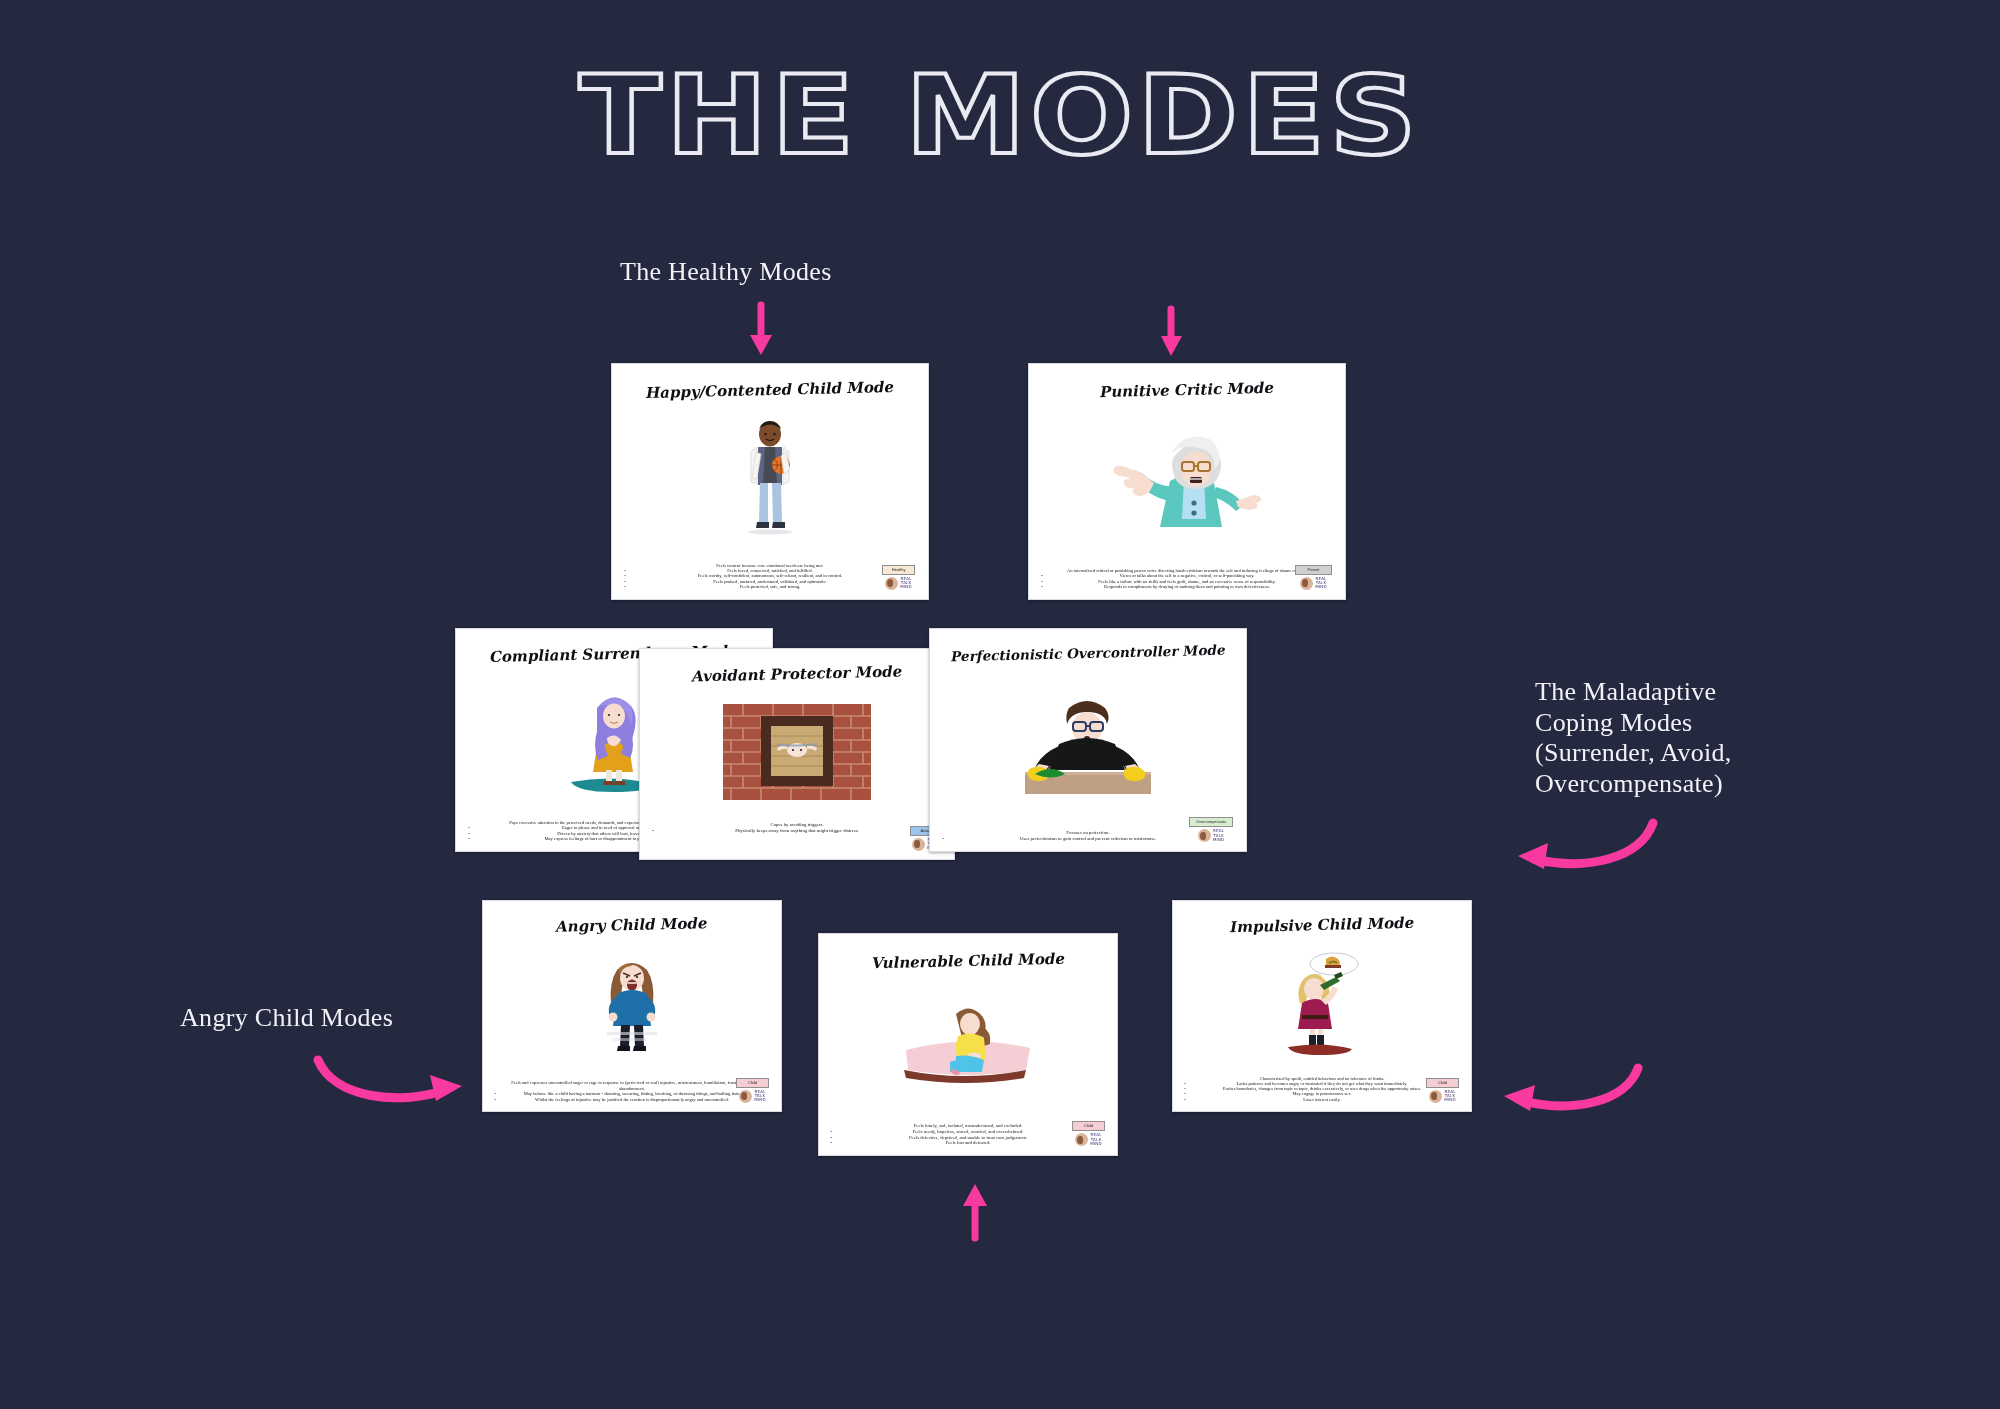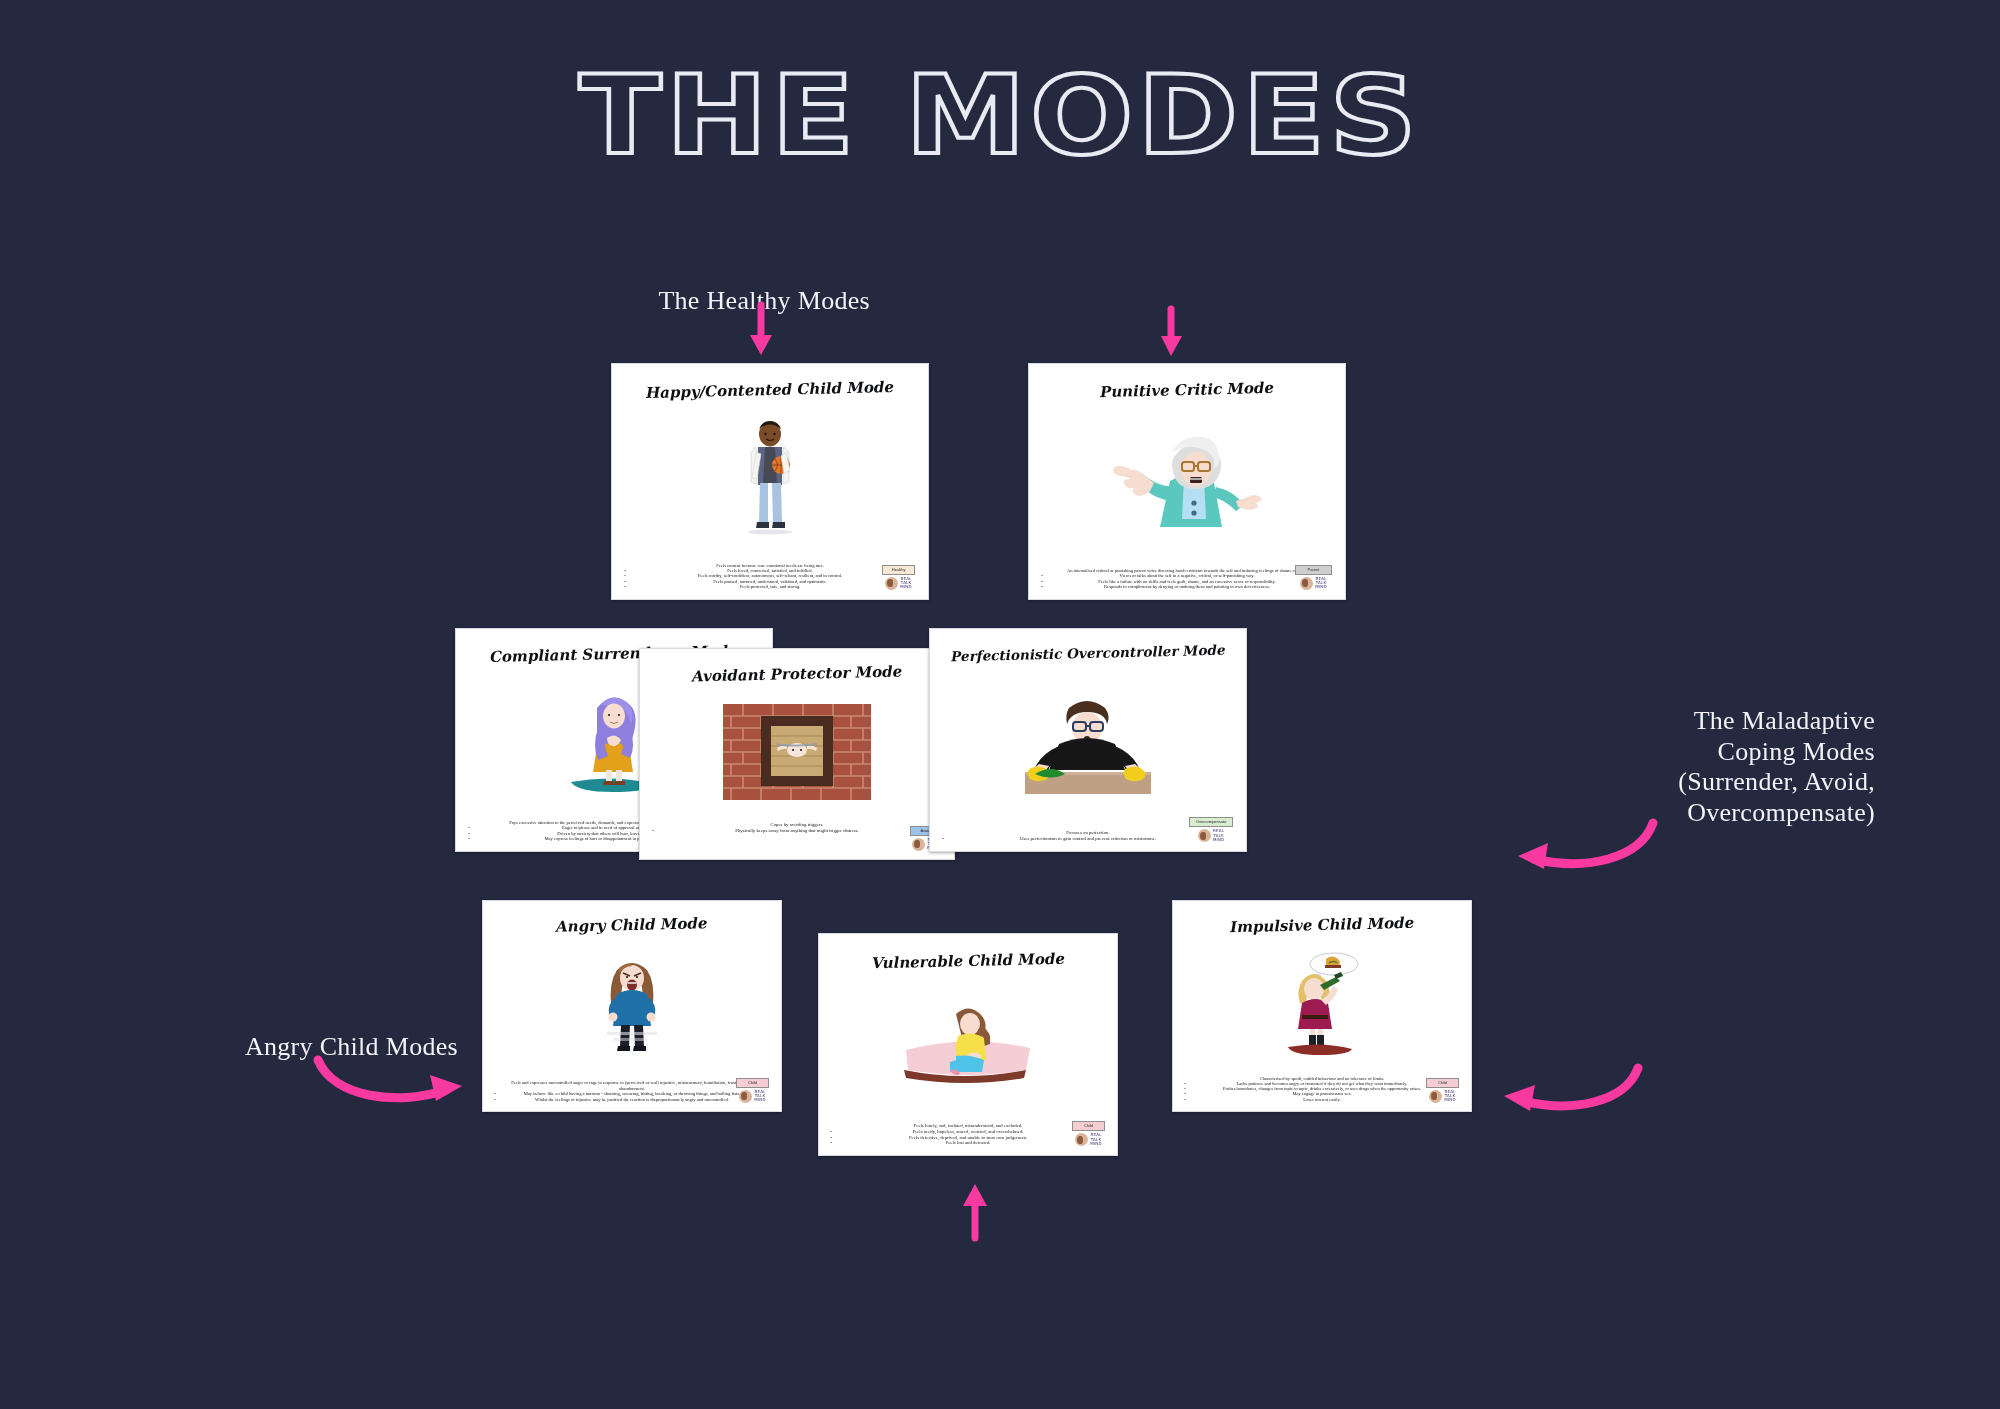--- a/index.html
+++ b/index.html
@@ -43,21 +43,21 @@
   
   .callout {
     position: absolute;
     color: #f2f2f7;
     font-family: "Liberation Serif", serif;
     font-size: 26px;
     line-height: 1.18;
     letter-spacing: .3px;
     white-space: pre-line;
   }
-  .callout.center { text-align: right; margin-top: 29px; }
+  .callout.center { text-align: left; }
 
   
   .arrow { position: absolute; }
   .arrow svg { display: block; overflow: visible; }
 
   
   .card {
     position: absolute;
     background: #ffffff;
     border: 1px solid #d9dbe4;
@@ -177,21 +177,21 @@
 (Surrender, Avoid,
 Overcompensate)</div>
 
   <div class="arrow" style="left:1508px; top:815px;">
     <svg width="150" height="60" viewBox="0 0 150 60">
       <path d="M145 8 C132 44 78 56 26 44" stroke="#f8399f" stroke-width="9" fill="none" stroke-linecap="round"></path>
       <path d="M10 41 L40 28 L36 54 Z" fill="#f8399f"></path>
     </svg>
   </div>
 
-  <div class="callout center" style="left:188px; top:1003px; width:270px;">Angry Child Modes</div>
+  <div class="callout center" style="left:180px; top:1003px; width:270px;">Angry Child Modes</div>
 
   <div class="arrow" style="left:310px; top:1048px;">
     <svg width="160" height="62" viewBox="0 0 160 62">
       <path d="M8 12 C24 50 88 58 136 42" stroke="#f8399f" stroke-width="9" fill="none" stroke-linecap="round"></path>
       <path d="M152 38 L120 27 L126 53 Z" fill="#f8399f"></path>
     </svg>
   </div>
 
 
   <div class="arrow" style="left:1490px; top:1062px;">

